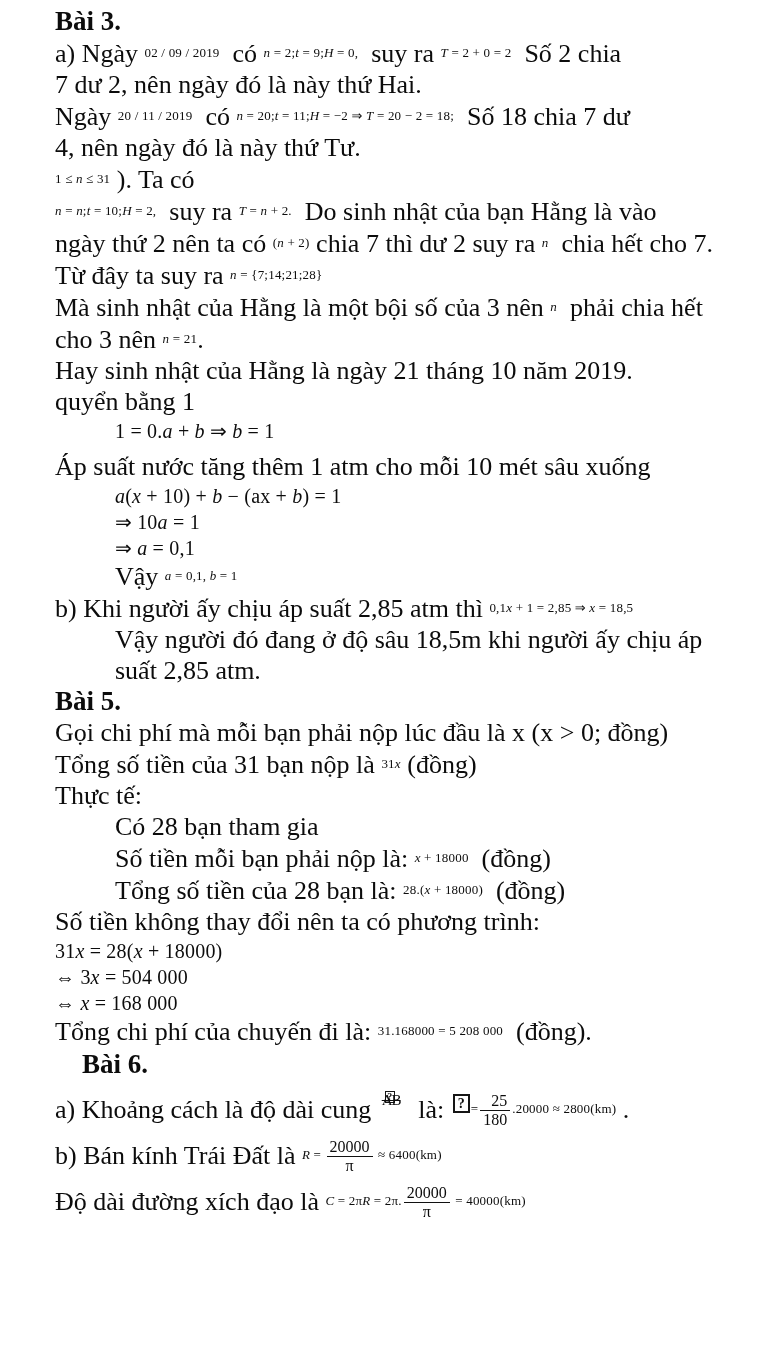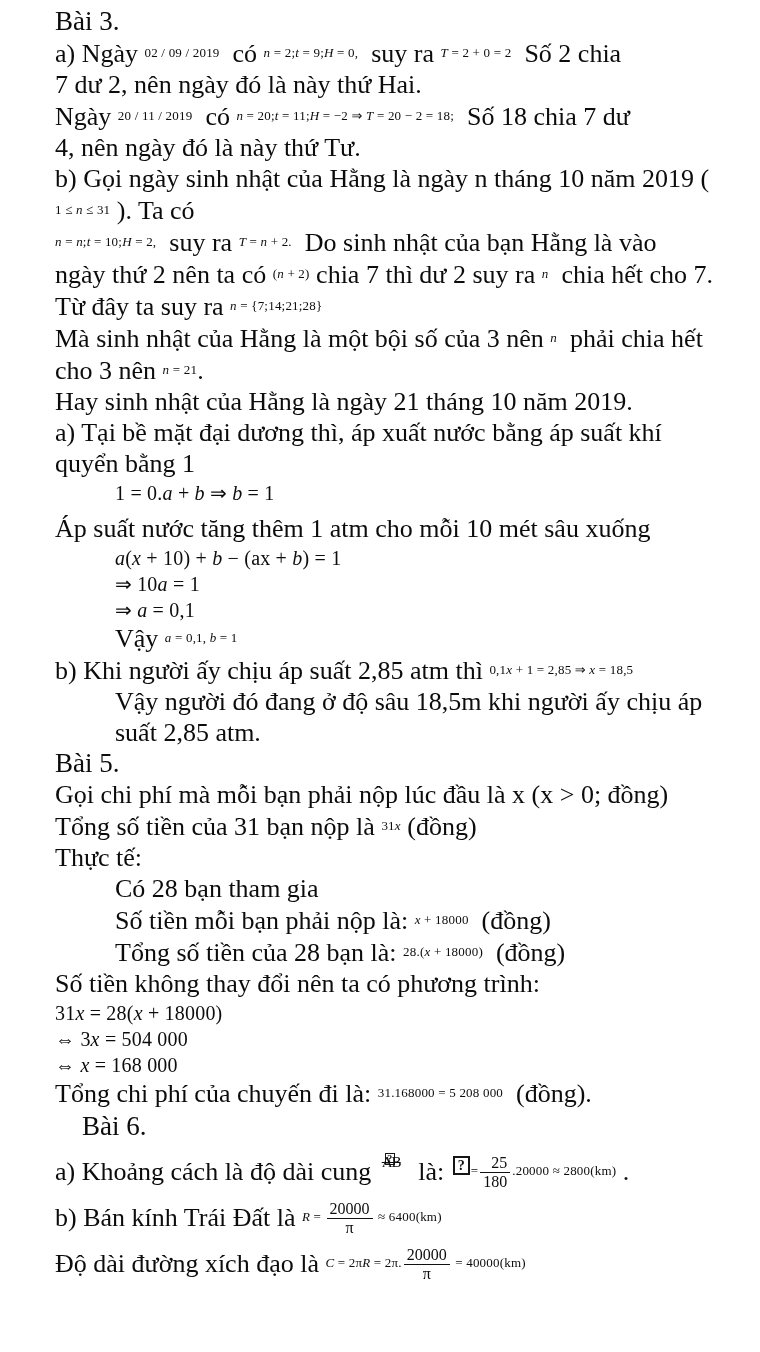--- a/index.html
+++ b/index.html
@@ -10,21 +10,21 @@
     font-family: "Liberation Serif", serif;
     color: #0c0c0c;
   }
   .page { padding: 6px 30px 0 55px; }
   section { display: block; }
   .line {
     font-size: 27px;
     line-height: 31px;
     white-space: nowrap;
   }
-  .line.heading { font-weight: normal; }
+  .line.heading { font-weight: bold; }
   .line.formula { line-height: 24px; }
   .line.tall { line-height: 45px; font-family: Liberation Serif, serif; }
   .indent1 { padding-left: 60px; }
   .t { font-size: 26px; }
   
   .m { font-size: 13px; vertical-align: 5px; letter-spacing: 0.2px; }
   .formula .m { font-size: 20px; vertical-align: 0; margin-top: 24px; }
   .m i { font-style: italic; }
   
   .frac {
@@ -72,31 +72,29 @@
 </head>
 <body>
 
 <div class="page">
     <section>
       <div class="line heading">Bài 3.</div>
       <div class="line body"><span class="t">a) Ngày </span><span class="m">02 / 09 / 2019</span><span class="t">&nbsp; có </span><span class="m"><i>n</i> = 2;<i>t</i> = 9;<i>H</i> = 0,</span><span class="t">&nbsp; suy ra </span><span class="m"><i>T</i> = 2 + 0 = 2</span><span class="t">&nbsp; Số 2 chia</span></div>
       <div class="line body"><span class="t">7 dư 2, nên ngày đó là này thứ Hai.</span></div>
       <div class="line body"><span class="t">Ngày </span><span class="m">20 / 11 / 2019</span><span class="t">&nbsp; có </span><span class="m"><i>n</i> = 20;<i>t</i> = 11;<i>H</i> = −2 ⇒ <i>T</i> = 20 − 2 = 18;</span><span class="t">&nbsp; Số 18 chia 7 dư</span></div>
       <div class="line body"><span class="t">4, nên ngày đó là này thứ Tư.</span></div>
-      <div class="line body"><span class="t">b) Gọi ngày sinh nhật của Hằng là ngày n tháng 10 năm 2019 (</span></div>
       <div class="line body"><span class="m">1 ≤ <i>n</i> ≤ 31</span><span class="t"> ). Ta có</span></div>
       <div class="line body"><span class="m"><i>n</i> = <i>n</i>;<i>t</i> = 10;<i>H</i> = 2,</span><span class="t">&nbsp; suy ra </span><span class="m"><i>T</i> = <i>n</i> + 2.</span><span class="t">&nbsp; Do sinh nhật của bạn Hằng là vào</span></div>
       <div class="line body"><span class="t">ngày thứ 2 nên ta có </span><span class="m">(<i>n</i> + 2)</span><span class="t"> chia 7 thì dư 2 suy ra </span><span class="m"><i>n</i></span><span class="t">&nbsp; chia hết cho 7.</span></div>
       <div class="line body"><span class="t">Từ đây ta suy ra </span><span class="m"><i>n</i> = {7;14;21;28}</span></div>
       <div class="line body"><span class="t">Mà sinh nhật của Hằng là một bội số của 3 nên </span><span class="m"><i>n</i></span><span class="t">&nbsp; phải chia hết</span></div>
       <div class="line body"><span class="t">cho 3 nên </span><span class="m"><i>n</i> = 21</span><span class="t">.</span></div>
       <div class="line body"><span class="t">Hay sinh nhật của Hằng là ngày 21 tháng 10 năm 2019.</span></div>
     </section>
     <section>
-      <div class="line body"><span class="t">a) Tại bề mặt đại dương thì, áp xuất nước bằng áp suất khí</span></div>
       <div class="line body"><span class="t">quyển bằng 1</span></div>
       <div class="line formula indent1"><span class="m">1 = 0.<i>a</i> + <i>b</i>  ⇒  <i>b</i> = 1</span></div>
       <div class="line body" style="margin-top: 8px;"><span class="t">Áp suất nước tăng thêm 1 atm cho mỗi 10 mét sâu xuống</span></div>
       <div class="line formula indent1"><span class="m"><i>a</i>(<i>x</i> + 10) + <i>b</i> − (ax + <i>b</i>) = 1</span></div>
       <div class="line formula indent1"><span class="m">⇒ 10<i>a</i> = 1</span></div>
       <div class="line formula indent1"><span class="m">⇒ <i>a</i> = 0,1</span></div>
       <div class="line body indent1"><span class="t">Vậy </span><span class="m"><i>a</i> = 0,1, <i>b</i> = 1</span></div>
       <div class="line body"><span class="t">b) Khi người ấy chịu áp suất 2,85 atm thì </span><span class="m">0,1<i>x</i> + 1 = 2,85 ⇒ <i>x</i> = 18,5</span></div>
       <div class="line body indent1"><span class="t">Vậy người đó đang ở độ sâu 18,5m khi người ấy chịu áp</span></div>
       <div class="line body indent1"><span class="t">suất 2,85 atm.</span></div>

